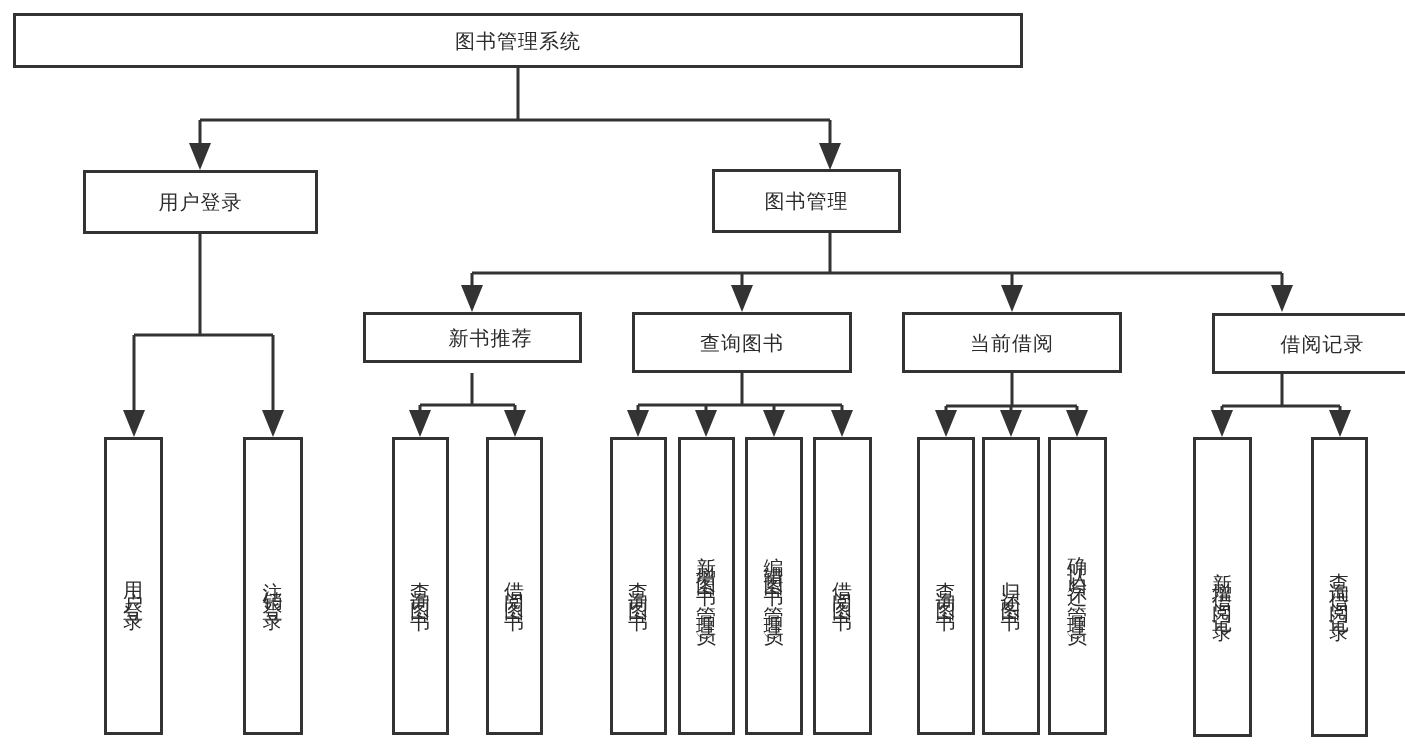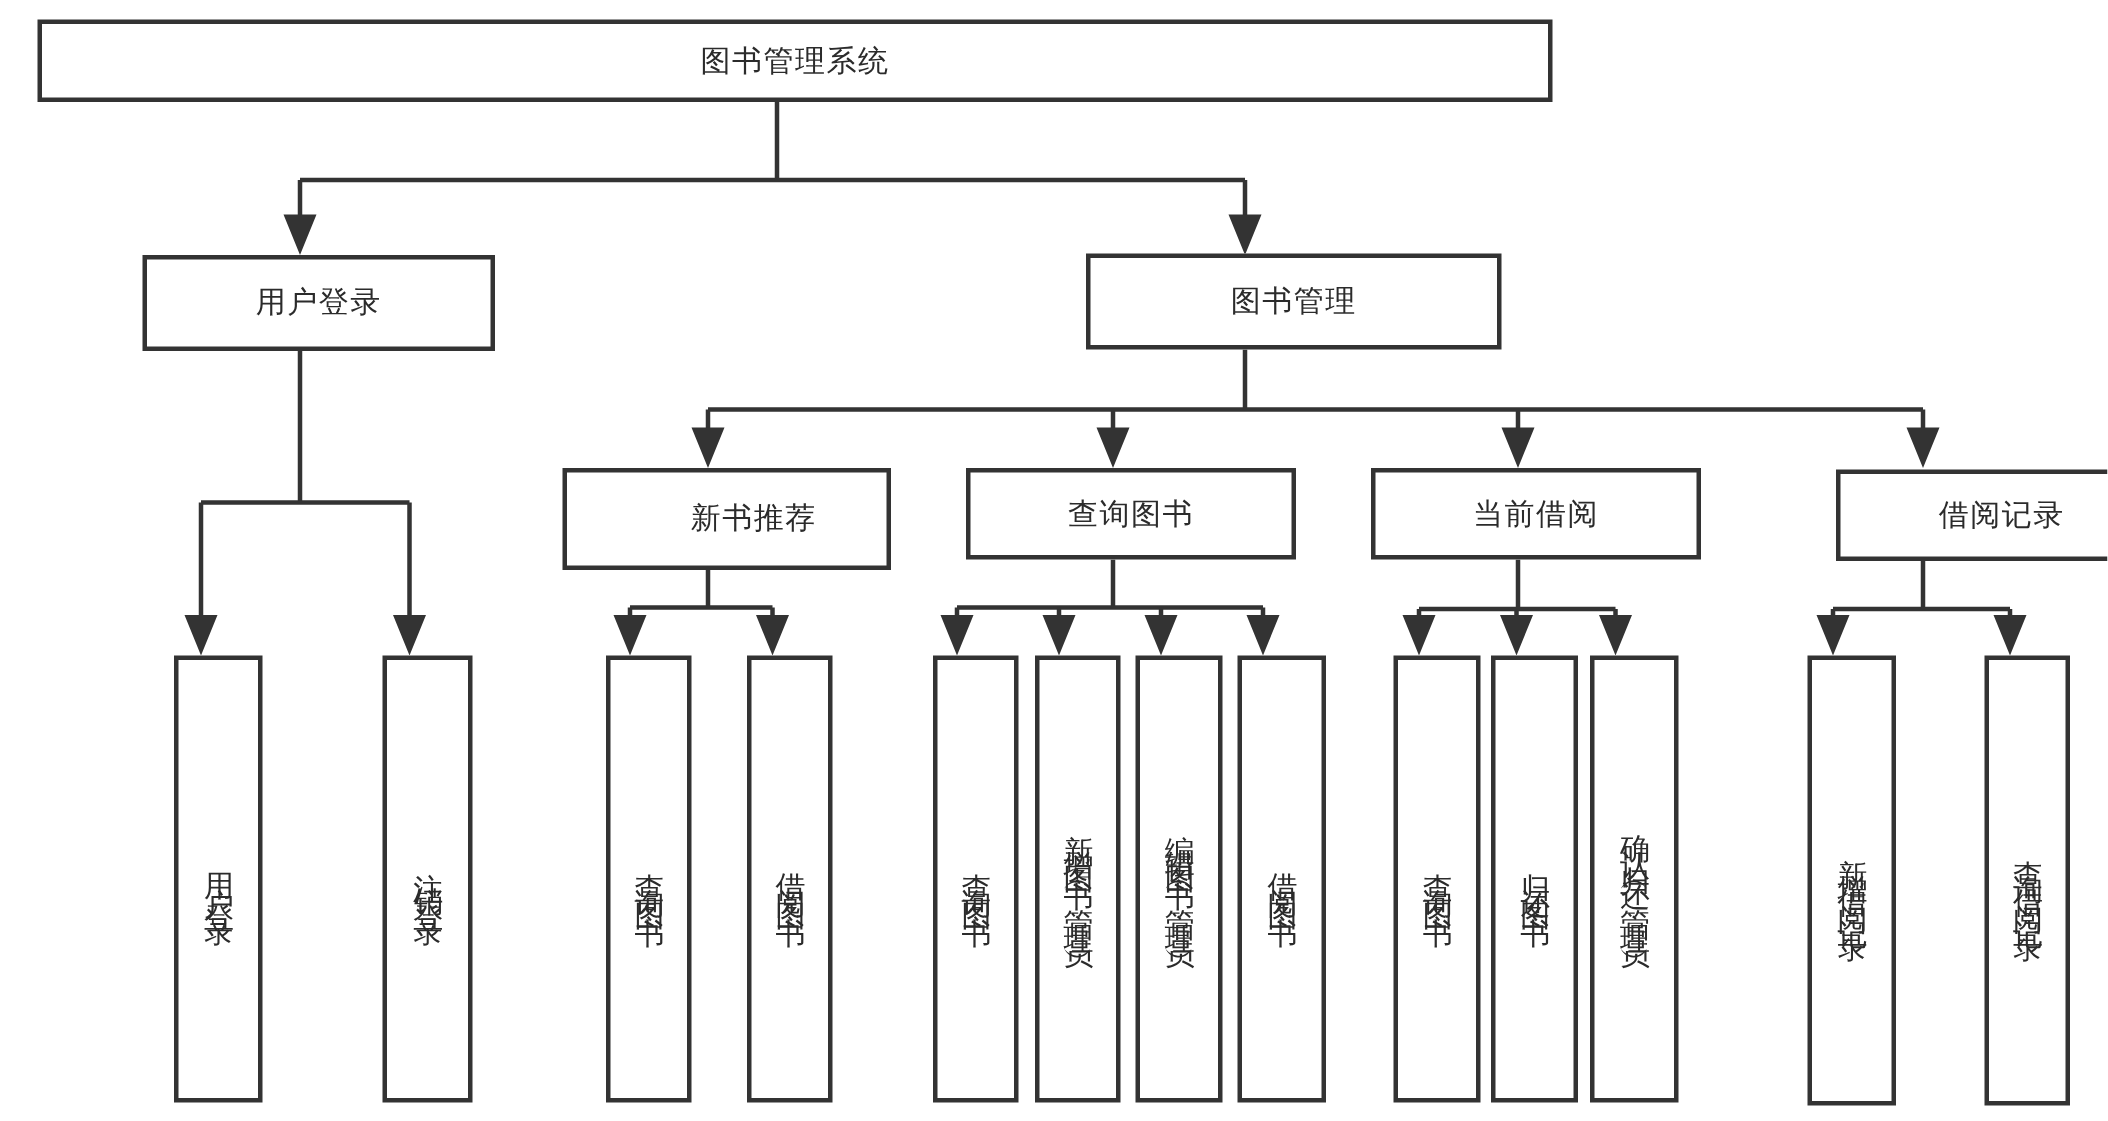--- a/index.html
+++ b/index.html
@@ -21,21 +21,20 @@
     top: 0;
   }
   .node {
     position: absolute;
     box-sizing: border-box;
     background: var(--box-fill, #ffffff);
     border: 3px solid var(--line, #333333);
     display: flex;
     align-items: center;
     justify-content: center;
-    margin-left: 12px;
   }
   .node-label {
     font-size: 20px;
     color: var(--text, #2b2b2b);
     letter-spacing: 1px;
     line-height: 1;
     white-space: nowrap;
   }
   .node.vertical .node-label {
     writing-mode: vertical-rl;
@@ -61,24 +60,24 @@
     <path fill="none" stroke-width="3" d="M518 68V120M200 120H830M200 120V148M830 120V148M830 233V273M472 273H1282M472 273V290M742 273V290M1012 273V290M1282 273V290M200 234V335M134 335H273M134 335V415M273 335V415M472 373V405M420 405H515M420 405V415M515 405V415M742 373V405M638 405H842M638 405V415M706 405V415M774 405V415M842 405V415M1012 373V406M946 406H1077M946 406V415M1011 406V415M1077 406V415M1282 374V406M1222 406H1340M1222 406V415M1340 406V415" stroke="#333333"></path>
     <path stroke="none" d="M189 143L211 143L200 170ZM819 143L841 143L830 170ZM461 285L483 285L472 312ZM731 285L753 285L742 312ZM1001 285L1023 285L1012 312ZM1271 285L1293 285L1282 312ZM123 410L145 410L134 437ZM262 410L284 410L273 437ZM409 410L431 410L420 437ZM504 410L526 410L515 437ZM627 410L649 410L638 437ZM695 410L717 410L706 437ZM763 410L785 410L774 437ZM831 410L853 410L842 437ZM935 410L957 410L946 437ZM1000 410L1022 410L1011 437ZM1066 410L1088 410L1077 437ZM1211 410L1233 410L1222 437ZM1329 410L1351 410L1340 437Z" fill="#333333"></path>
   </svg>
   <div>
       <div class="node" style="left: 13px; top: 13px; width: 1010px; height: 55px;">
         <span class="node-label">图书管理系统</span>
       </div>
       <div class="node" style="left: 83px; top: 170px; width: 235px; height: 64px;">
         <span class="node-label">用户登录</span>
       </div>
-      <div class="node" style="left: 712px; top: 169px; width: 277px; height: 64px;">
+      <div class="node" style="left: 712px; top: 169px; width: 189px; height: 64px;">
         <span class="node-label">图书管理</span>
       </div>
-      <div class="node" style="left: 363px; top: 312px; width: 219px; height: 68px; padding-left: 36px;">
+      <div class="node" style="left: 363px; top: 312px; width: 219px; height: 51px; padding-left: 36px;">
         <span class="node-label">新书推荐</span>
       </div>
       <div class="node" style="left: 632px; top: 312px; width: 220px; height: 61px;">
         <span class="node-label">查询图书</span>
       </div>
       <div class="node" style="left: 902px; top: 312px; width: 220px; height: 61px;">
         <span class="node-label">当前借阅</span>
       </div>
       <div class="node" style="left: 1212px; top: 313px; width: 221px; height: 61px;">
         <span class="node-label">借阅记录</span>

